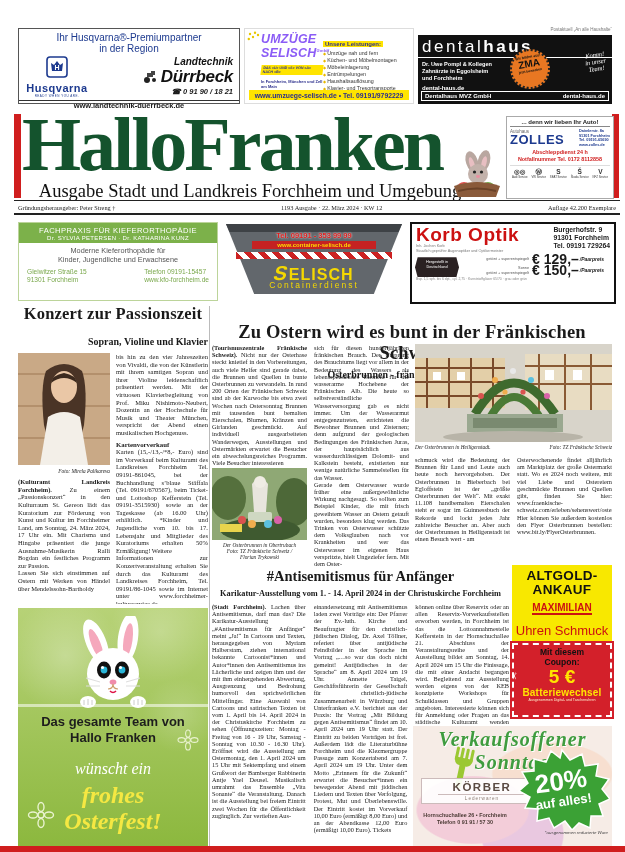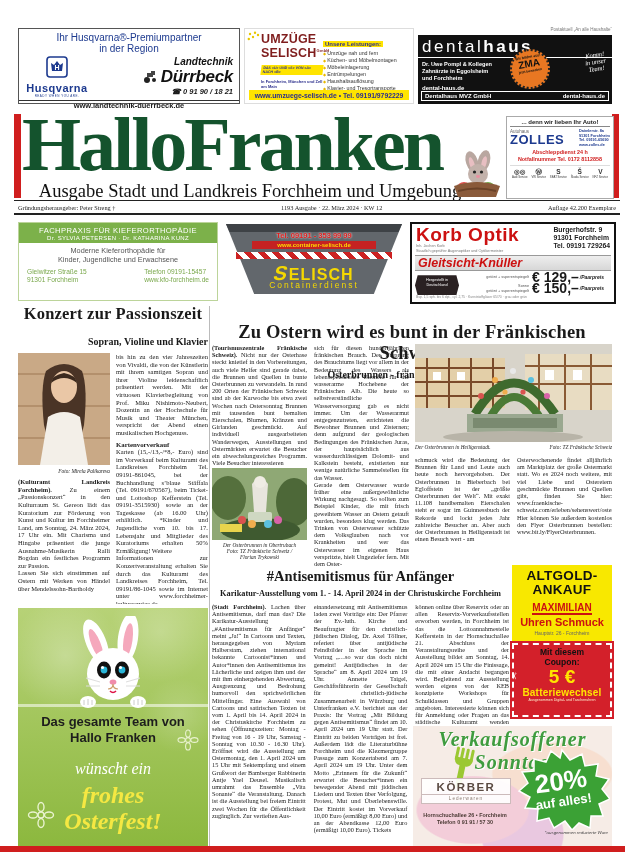--- a/index.html
+++ b/index.html
@@ -21,21 +21,21 @@
   .husq-right{flex:1;text-align:right;padding-right:2px;}
   .husq-lt{font-style:italic;font-weight:bold;font-size:10px;color:#111;}
   .husq-db{font-style:italic;font-weight:900;font-size:17px;color:#111;letter-spacing:-.3px;}
   .husq-tel{font-size:7.5px;font-weight:bold;font-style:italic;}
   .husq-web{font-size:7.5px;font-weight:bold;border-top:1px solid #333;margin-top:2px;text-align:center;}
 
   .ad-umz{left:244px;top:28px;width:168px;height:74px;background:#fff;border:1px solid #ddd;
           font-family:"Liberation Sans",sans-serif;}
   .umz-body{display:flex;height:58px;}
   .umz-left{width:72px;padding:4px 0 0 6px;position:relative;}
-  .umz-brand{color:#7f1d1d;font-weight:900;font-size:12.5px;line-height:12px;letter-spacing:.2px;}
+  .umz-brand{color:#8b5cf6;font-weight:900;font-style:italic;font-size:12.5px;line-height:12px;letter-spacing:.2px;}
   .umz-gmbh{font-size:4px;vertical-align:super;}
   .umz-tag{background:#ffe400;color:#2b2e8c;font-weight:bold;font-size:3.6px;padding:1px 2px;margin-top:2px;display:inline-block;transform:skewX(-8deg);}
   .umz-region{font-size:4px;color:#2b2e8c;font-weight:bold;margin-top:2px;}
   .umz-right{flex:1;padding-top:3px;}
   .umz-st{display:inline-block;background:#ffe400;color:#2b2e8c;font-weight:bold;font-size:6px;padding:0 2px;margin-bottom:1px;}
   .umz-li{font-size:5.3px;color:#333;line-height:7px;list-style:none;margin:0;padding:0;}
   .umz-li li::before{content:"◆ ";color:#e8b800;font-size:4px;}
   .umz-foot{position:absolute;left:4px;right:4px;bottom:3px;background:#ffe400;color:#2b2e8c;
             font-weight:bold;font-size:6.8px;text-align:center;padding:1.5px 0;}
 
@@ -166,40 +166,40 @@
   .a-sub{font-size:8.3px;font-weight:bold;text-align:center;margin-top:4px;}
   .a-cols{display:flex;gap:8px;margin-top:5px;}
   .a-col{width:94px;font-size:6.3px;line-height:7.2px;}
   .a-col.c3{height:145px;overflow:hidden;}
 
   
   .ad-altgold{left:512px;top:565px;width:100px;height:153px;font-family:"Liberation Sans",sans-serif;}
   .alt-top{background:#f8e800;text-align:center;height:76px;}
   .alt-t{font-size:13.5px;font-weight:900;color:#111;line-height:14px;padding-top:4px;letter-spacing:.3px;}
   .alt-max{color:#cc1111;font-weight:900;font-size:10px;border-bottom:2px solid #cc1111;display:inline-block;margin-top:2px;}
-  .alt-us{color:#cc1111;font-weight:bold;font-size:11px;margin-top:1px;}
+  .alt-us{color:#cc1111;font-weight:normal;font-size:13px;margin-top:8px;}
   .alt-addr{color:#666;font-size:5px;margin-top:2px;}
   .alt-red{position:relative;background:#d3202a;height:70px;margin-top:2px;border:2px dashed #fff;
            outline:2px solid #d3202a;text-align:center;color:#111;}
   .alt-c{font-weight:900;font-size:8.5px;line-height:9.5px;padding-top:3px;}
   .alt-p{color:#ffe400;font-weight:900;font-size:19px;line-height:20px;}
   .alt-s{color:#ffe400;font-weight:900;font-size:10px;letter-spacing:.2px;}
   .alt-f{color:#ffeccc;font-size:3.6px;}
   .alt-scissors{position:absolute;left:-4px;top:26px;color:#fff;font-size:9px;transform:rotate(90deg);}
 
   .ad-koerber{left:413px;top:726px;width:199px;height:120px;overflow:hidden;
               background:radial-gradient(ellipse at 30% 70%,#f3cdd9 0 28%,rgba(0,0,0,0) 29%),
                          radial-gradient(ellipse at 70% 40%,#f7dfd0 0 30%,rgba(0,0,0,0) 31%),
                          radial-gradient(ellipse at 55% 90%,#e9c8e0 0 26%,rgba(0,0,0,0) 27%),#f6ece6;
               font-family:"Liberation Sans",sans-serif;}
   .koe-script{position:absolute;left:0;right:0;top:2px;text-align:center;color:#3f9c3f;font-weight:bold;
               font-style:italic;font-size:20px;font-family:"Liberation Serif",serif;letter-spacing:1px;
               text-shadow:1px 1px 0 #fff;}
   .koe-box{position:absolute;left:8px;top:52px;width:88px;background:rgba(255,255,255,.92);border:1px solid #cbb;
-           text-align:center;padding:2px 0;}
+           text-align:center;padding:2px 16px;}
   .koe-brand{color:#5a4a42;font-weight:900;font-size:11.5px;letter-spacing:1.5px;}
   .koe-sub{color:#8a7a70;font-size:4.6px;letter-spacing:1px;border-top:1px solid #cbb;margin-top:1px;padding-top:1px;}
   .koe-addr{position:absolute;left:0px;top:86px;width:104px;text-align:center;font-size:5.4px;font-weight:bold;
             color:#4a3a34;line-height:6.6px;}
   .koe-fine{position:absolute;right:4px;top:104px;font-size:4.4px;color:#444;font-style:italic;}
   .koe-burst{position:absolute;right:2px;top:22px;width:96px;height:82px;}
   .koe-burst text{font-family:"Liberation Sans",sans-serif;}
 
   .bottom-red{left:0;top:846px;width:625px;height:6px;background:#d01e1e;}
 </style>
@@ -389,21 +389,20 @@
     <div class="korb-top">
       <div>
         <div class="korb-brand">Korb Optik</div>
         <div class="korb-owner pre">Inh. Jochen Korb
 Staatlich geprüfter Augenoptiker und Optikermeister</div>
       </div>
       <div class="korb-addr pre">Burgerhofstr. 9
 91301 Forchheim
 Tel. 09191 729264</div>
     </div>
-    <div class="korb-offer">Gleitsicht-Knüller</div>
     <div class="korb-prices">
       <div class="korb-badge pre">Hergestellt in
 Deutschland</div>
       <div class="korb-row">
         <span class="korb-lab">getönt + superentspiegelt</span>
         <span class="korb-price">€ 129,–</span>
         <span class="korb-unit">/Paarpreis</span>
       </div>
       <div class="korb-row">
         <span class="korb-lab">Sonne

